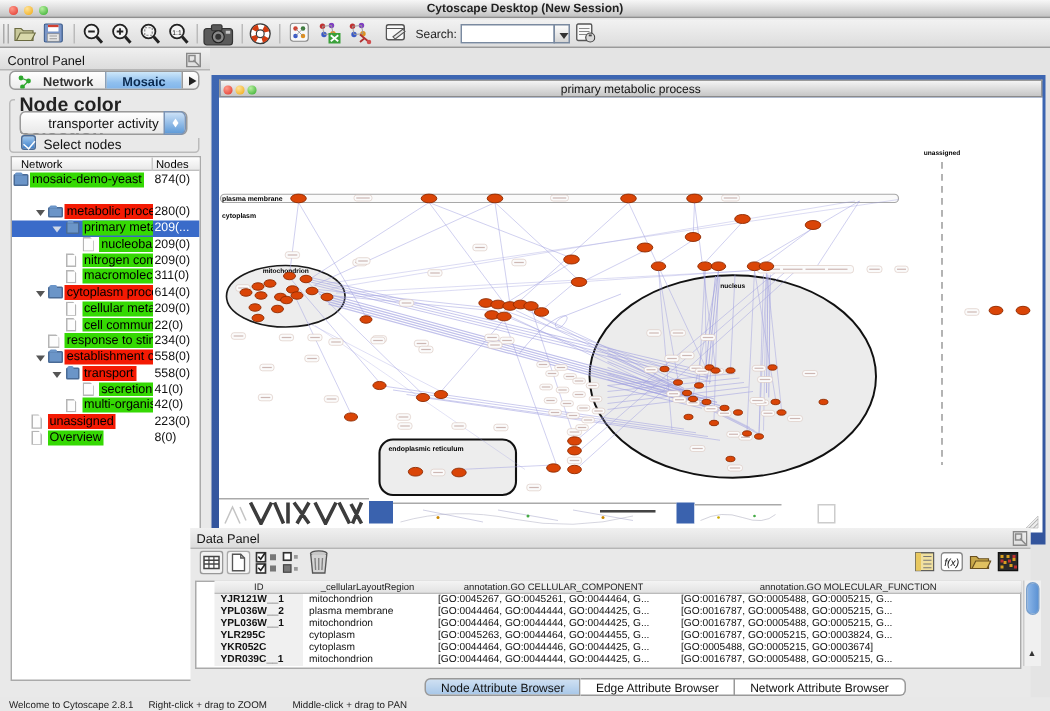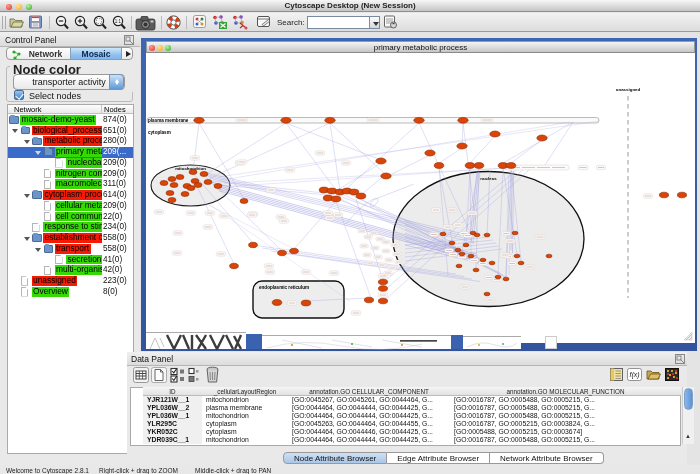--- a/index.html
+++ b/index.html
@@ -57,21 +57,21 @@
 .tarr { position:absolute; top:4px; width:0; height:0; border:3.2px solid transparent; border-top:4.5px solid #555; }
 .tfold { position:absolute; top:1.5px; width:9.5px; height:7.5px; background:#6b95c8; border:1px solid #4a6b96; border-radius:1px; }
 .tfold:before { content:''; position:absolute; left:0px; top:-2px; width:4.5px; height:2px; background:#6b95c8; border-radius:1px 1px 0 0; }
 .tfile { position:absolute; top:0.5px; width:7.5px; height:9.5px; background:#fdfdfd; border:1px solid #b5b5b5;
   clip-path:polygon(0 0, 68% 0, 100% 28%, 100% 100%, 0 100%); }
 .tlab { position:absolute; top:0.4px; height:9.8px; font-size:8.4px; line-height:9.8px; color:#000;
   white-space:nowrap; overflow:hidden; padding:0 1.5px; }
 .tval { position:absolute; left:95px; top:0.4px; font-size:8.2px; line-height:9.8px; }
 
 #desktop { position:absolute; left:140px; top:32px; width:560px; height:433px; background:#e4e4e4; }
-#frame { position:absolute; left:1px; top:6px; width:556px; height:313px;
+#frame { position:absolute; left:1px; top:18px; width:556px; height:313px;
   background:linear-gradient(180deg,#3d66b2,#33549c); border-radius:0; }
 #frametitle { position:absolute; left:5px; top:3px; width:549px; height:12px;
   background:linear-gradient(#f4f4f4,#c6c6c6); border:1px solid #9a9a9a; border-bottom:1px solid #8a8a8a; }
 #frametitle .t { position:absolute; width:100%; text-align:center; top:1px; font-size:8px; color:#111; }
 #fcanvas { position:absolute; left:5px; top:15px; width:549px; height:290px; background:#fff; overflow:hidden; }
 .peek { position:absolute; background:#fff; border-top:1px solid #aaa; }
 
 #dpanel { position:absolute; left:127px; top:352px; width:560px; height:113px; background:#e9e9e9; }
 #dpanel-title { position:absolute; left:0; top:0; width:560px; height:14px;
   background:linear-gradient(#f0f0f0,#dcdcdc); border-bottom:1px solid #b5b5b5; }
@@ -238,26 +238,20 @@
     <div id="treehdr-holder" style="position:absolute;left:8px;top:73px;width:125px;height:9px;background:linear-gradient(#fdfdfd,#e9e9e9);border-bottom:1px solid #c0c0c0">
        <span style="position:absolute;left:6px;top:0px;font-size:7.5px">Network</span>
        <span style="position:absolute;left:96px;top:0px;font-size:7.5px">Nodes</span>
        <span style="position:absolute;left:93px;top:0;width:1px;height:9px;background:#c8c8c8"></span>
     </div>
     <div id="treebody" style="position:absolute;left:8px;top:82px;width:125px;height:339px;overflow:hidden">
       <div class="trow" style="top:0.5px;background:transparent">
 <span class="tfold" style="left:1.0px"></span>
 <span class="tlab" style="left:12.0px;max-width:81.5px;background:#35d903">mosaic-demo-yeast</span>
 <span class="tval" style="color:#111">874(0)</span>
-</div>
-<div class="trow" style="top:11.2px;background:transparent">
-<span class="tarr" style="left:4.0px;border-top-color:#555"></span>
-<span class="tfold" style="left:12.5px"></span>
-<span class="tlab" style="left:23.5px;max-width:70.0px;background:#f41a03">biological_process</span>
-<span class="tval" style="color:#111">651(0)</span>
 </div>
 <div class="trow" style="top:22.0px;background:transparent">
 <span class="tarr" style="left:15.5px;border-top-color:#555"></span>
 <span class="tfold" style="left:24.0px"></span>
 <span class="tlab" style="left:35.0px;max-width:58.5px;background:#f41a03">metabolic process</span>
 <span class="tval" style="color:#111">280(0)</span>
 </div>
 <div class="trow" style="top:32.8px;background:#3a6bc9">
 <span class="tarr" style="left:27.0px;border-top-color:#cfd8e8"></span>
 <span class="tfold" style="left:35.5px"></span>

